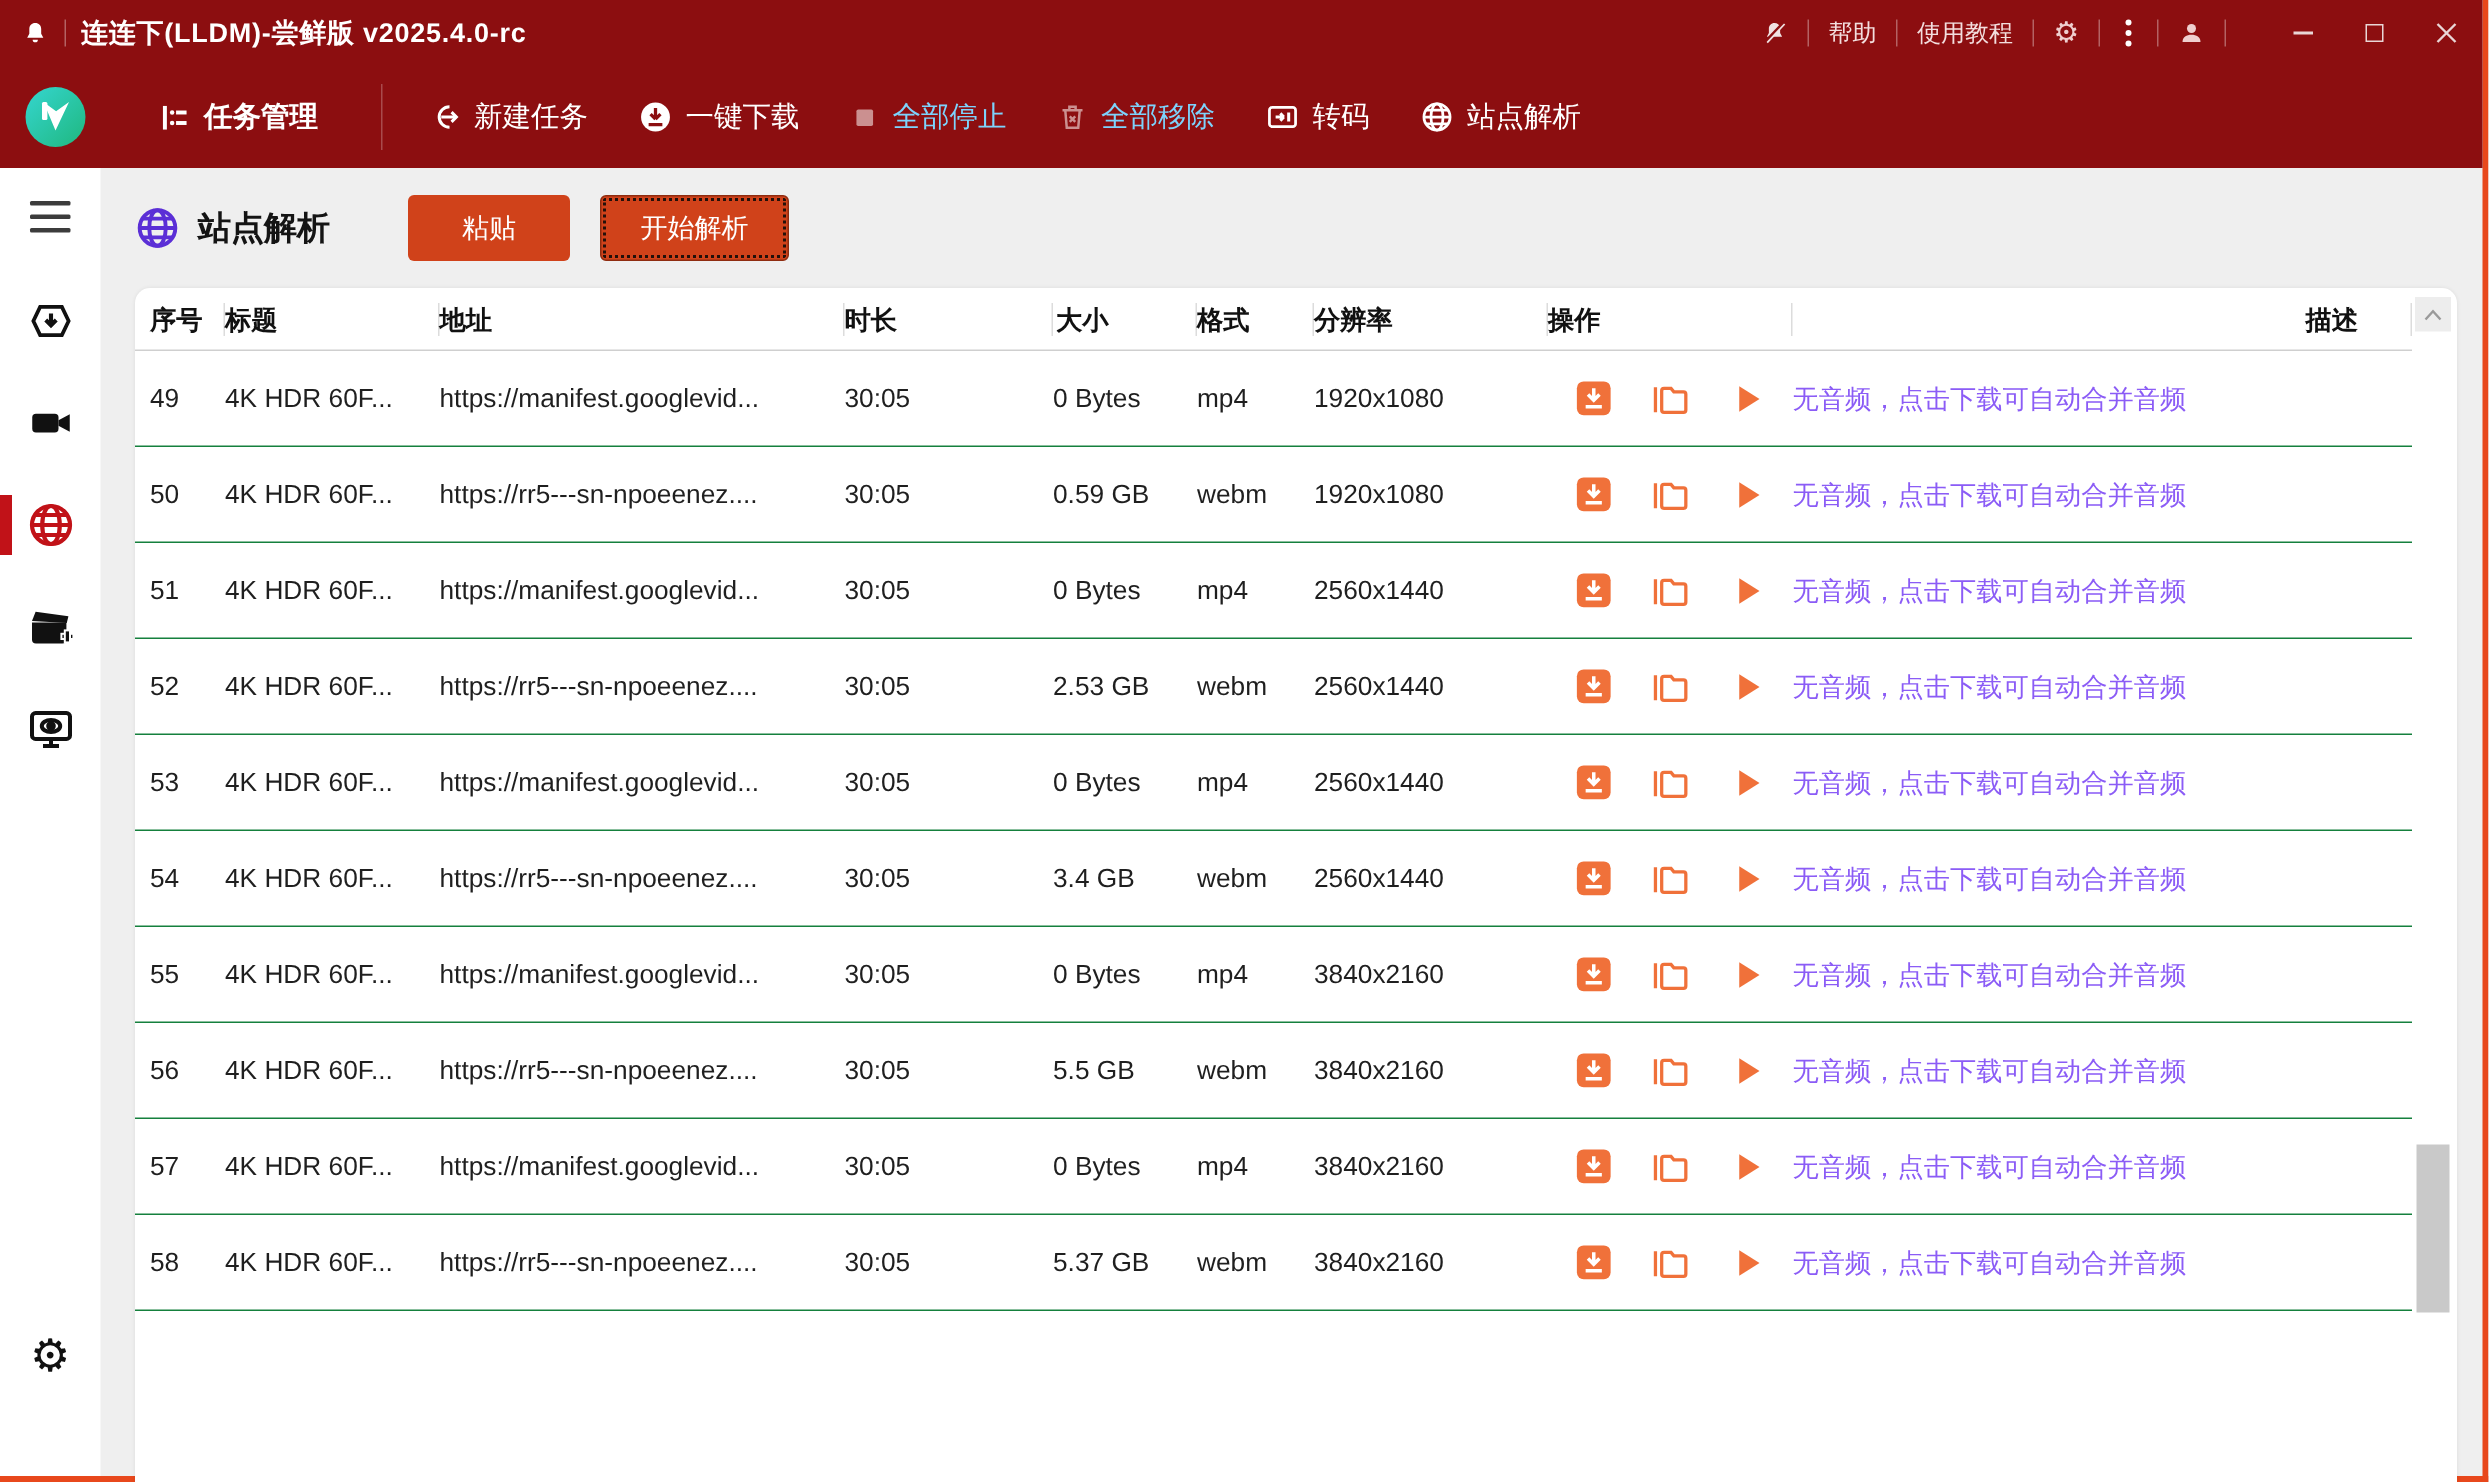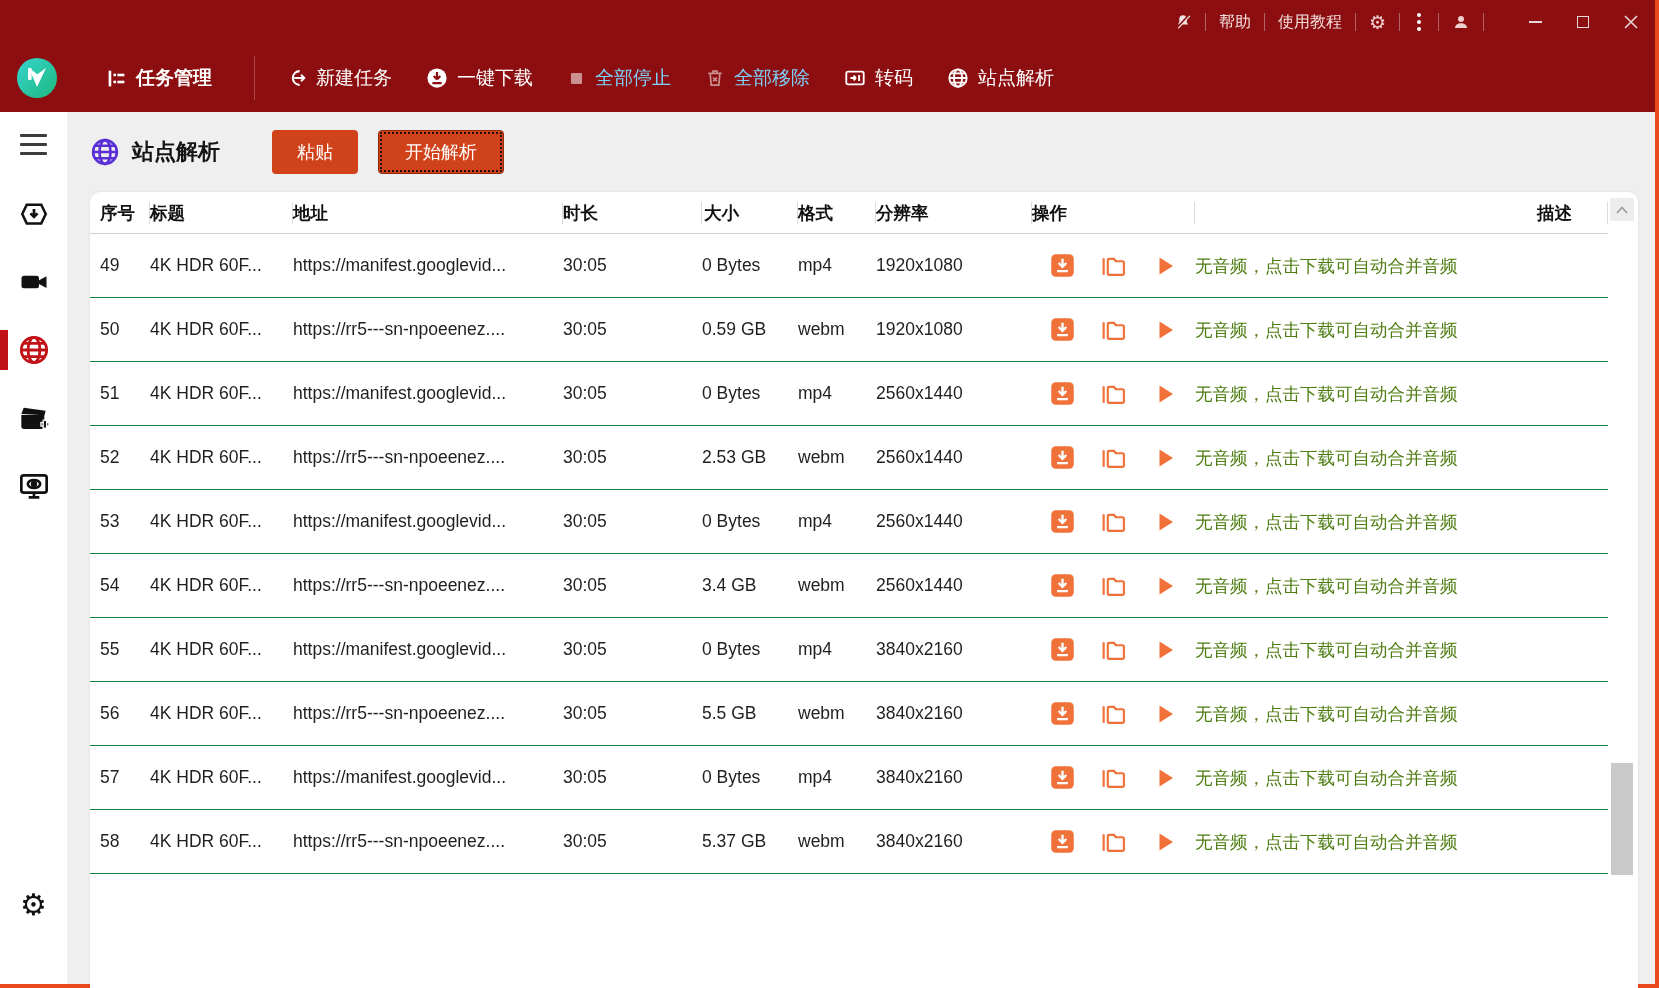--- a/index.html
+++ b/index.html
@@ -52,37 +52,37 @@
   .parse-header { height:80px; display:flex; align-items:center; flex:none; }
   .ph-title { display:flex; align-items:center; gap:12px; margin-right:36px; }
   .ph-title-text { font-size:22px; font-weight:bold; color:#141414; }
   .url-wrap { width:668px; display:flex; align-items:center; border-bottom:1px solid #8E8E8E; padding-bottom:4px; }
   .url-input { flex:1; border:none; outline:none; background:transparent; font-size:17.5px; color:#222;
                font-family:"Liberation Sans","DejaVu Sans",sans-serif; }
   .clear-btn { width:19px; height:19px; border-radius:50%; background:#9AA0A6; color:#fff; font-size:13px;
                display:flex; align-items:center; justify-content:center; flex:none; margin-left:8px; cursor:pointer; }
   .btn { border:none; color:#fff; font-size:18px; border-radius:4px; cursor:pointer;
          font-family:"Liberation Sans","DejaVu Sans",sans-serif; }
-  .paste-btn { width:86px; height:44px; background:#D0421A; margin-left:16px; }
+  .paste-btn { width:108px; height:44px; background:#D0421A; margin-left:16px; }
   .start-btn { width:126px; height:44px; background:#D0421A; margin-left:20px;
                border:1px solid #8F2C10; outline:2px dotted #23100a; outline-offset:-4px; }
 
   
   .table-card { height:900px; background:#fff; border-radius:10px; position:relative;
                 box-shadow:0 0 3px rgba(0,0,0,.08); flex:none; overflow:hidden; }
   .tgrid { display:grid; grid-template-columns:50px 143px 270px 139px 96px 78px 156px 163px 1fr;
            align-items:center; padding-left:10px; }
   .thead { height:42px; border-bottom:1px solid #CFCFCF; margin-right:30px; }
   .th { font-size:17.5px; font-weight:bold; color:#111; position:relative; height:28px; line-height:28px; }
   .th::after { content:''; position:absolute; right:0; top:3px; bottom:3px; width:1px; background:#DCDCDC; }
   .trow { height:64px; border-bottom:1px solid #15803d; margin-right:30px; }
   .td { font-size:17.5px; color:#1F1F1F; white-space:nowrap; overflow:hidden; }
   .c-size { text-align:left; padding-right:18px; }
   .th.c-size { text-align:left; padding-left:2px; }
-  .c-desc { color:#4d7c0f; padding-right:36px; }
+  .c-desc { color:#8b5cf6; padding-right:36px; }
   .th.c-desc { text-align:right; color:#111; }
   .c-ops { display:flex; gap:24px; justify-content:center; align-items:center; overflow:visible; }
   .op-btn { width:27px; height:27px; display:flex; align-items:center; justify-content:center; cursor:pointer; }
 
   
   .vscroll { position:absolute; top:6px; right:4px; bottom:34px; width:24px; }
   .vs-btn { width:24px; height:23px; background:#EDEDED; display:flex; align-items:center; justify-content:center; }
   .vs-up { position:absolute; top:0; }
   .vs-down { position:absolute; bottom:0; }
   .vs-thumb { position:absolute; left:1px; width:22px; top:565px; height:112px; background:#C9C9C9; }
@@ -95,20 +95,30 @@
   
   .status-bar { height:29px; margin-top:6px; background:#8C0E10; color:#fff; font-size:16px;
                 display:flex; align-items:center; padding-left:11px; flex:none; }
 </style>
 </head>
 <body>
 
 <div class="window">
 
   <div class="titlebar">
+    <div class="tb-left">
+      <span class="tb-icon">
+        <svg width="19" height="19" viewBox="0 0 24 24">
+            <path fill="#fff" d="M12 3c-3 0-5 2.2-5 5v4l-1.8 3.4h13.6L17 12V8c0-2.8-2-5-5-5z"></path>
+            <path fill="#fff" d="M9.8 17a2.2 2.2 0 0 0 4.4 0z"></path>
+          </svg>
+      </span>
+      <span class="tb-sep"></span>
+      <span class="tb-title">连连下(LLDM)-尝鲜版 v2025.4.0-rc</span>
+    </div>
     <div class="tb-right">
       <span class="tb-icon">
         <svg width="18" height="18" viewBox="0 0 24 24">
             <path fill="#F0E2E2" d="M12 3c-3 0-5 2.2-5 5v4l-1.8 3.4h13.6L17 12V8c0-2.8-2-5-5-5z"></path>
             <line x1="4" y1="20" x2="20" y2="3" stroke="#8C0E10" stroke-width="3"></line>
             <line x1="5.5" y1="20.5" x2="21" y2="4" stroke="#F0E2E2" stroke-width="1.6"></line>
           </svg>
       </span>
       <span class="tb-sep"></span>
       <span class="tb-link">帮助</span>

